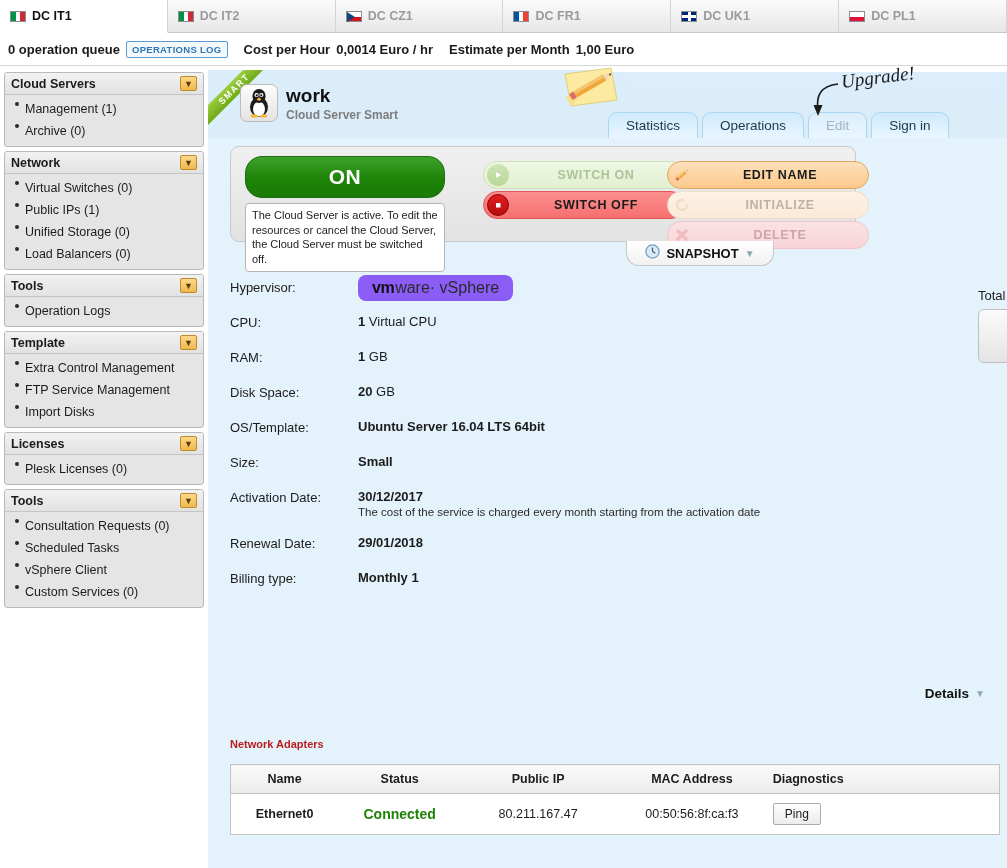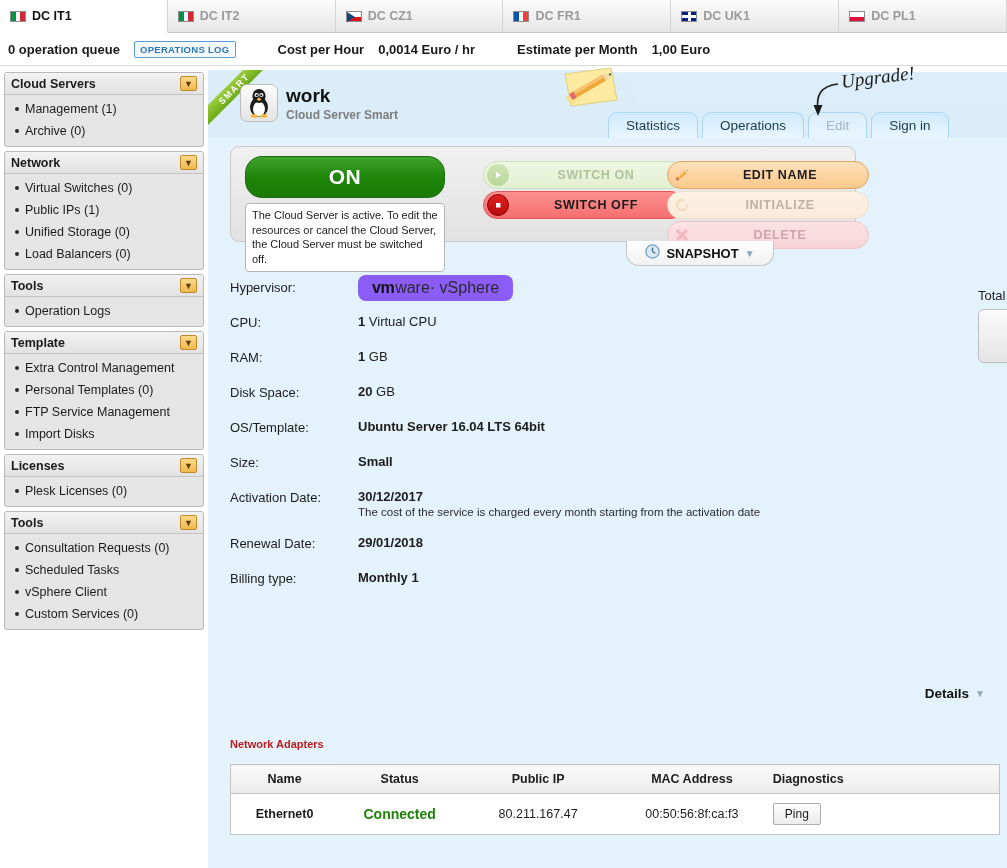--- a/index.html
+++ b/index.html
@@ -55,21 +55,21 @@
   
   #status-strip {
     display: flex;
     align-items: center;
     height: 33px;
     padding: 0 8px;
     border-bottom: 1px solid #d8d8d8;
     background: #ffffff;
     font-size: 13px;
   }
-  #status-strip .seg { display: flex; align-items: center; gap: 14px; margin-right: 42px; }
+  #status-strip .seg { display: flex; align-items: center; gap: 6px; margin-right: 16px; }
   #status-strip .lbl { font-weight: bold; color: #1a1a1a; }
   #status-strip .val { font-weight: bold; color: #1a1a1a; }
   #ops-log-btn {
     border: 1px solid #5b9bd5;
     color: #2e75b6;
     background: #f4f9fe;
     font-size: 9.5px;
     font-weight: bold;
     letter-spacing: .3px;
     padding: 2px 5px;
@@ -91,21 +91,21 @@
     font-weight: bold; font-size: 12.5px; color: #1b1b1b;
   }
   .chev {
     width: 17px; height: 15px; border: 1px solid #c08a2a; border-radius: 2px;
     background: linear-gradient(to bottom, #fbd98a 0%, #f0b94e 100%);
     display: flex; align-items: center; justify-content: center;
     color: #5d3b05; font-size: 9px; cursor: pointer;
   }
   .panel-body { padding: 3px 0 4px 0; }
   .nav-item {
-    display: flex; align-items: center; gap: 6px;
+    display: flex; gap: 6px;
     padding: 4px 6px 4px 10px;
     font-size: 12.5px; color: #1c1c1c; cursor: pointer;
     white-space: nowrap;
   }
   .bullet { width: 4px; height: 4px; border-radius: 50%; background: #2a2a2a; flex: 0 0 auto; }
 
   
   #main { flex: 1 1 auto; position: relative; background: #ffffff; }
 
   #server-header {
@@ -372,24 +372,20 @@
       </div>
       <div class="panel">
         <div class="panel-head">
           <span>Template</span>
           <span class="chev">▼</span>
         </div>
         <div class="panel-body">
           <div class="nav-item">
             <span class="bullet"></span>
             <span>Extra Control Management</span>
-          </div>
-          <div class="nav-item">
-            <span class="bullet"></span>
-            <span>Personal Templates (0)</span>
           </div>
           <div class="nav-item">
             <span class="bullet"></span>
             <span>FTP Service Management</span>
           </div>
           <div class="nav-item">
             <span class="bullet"></span>
             <span>Import Disks</span>
           </div>
         </div>

